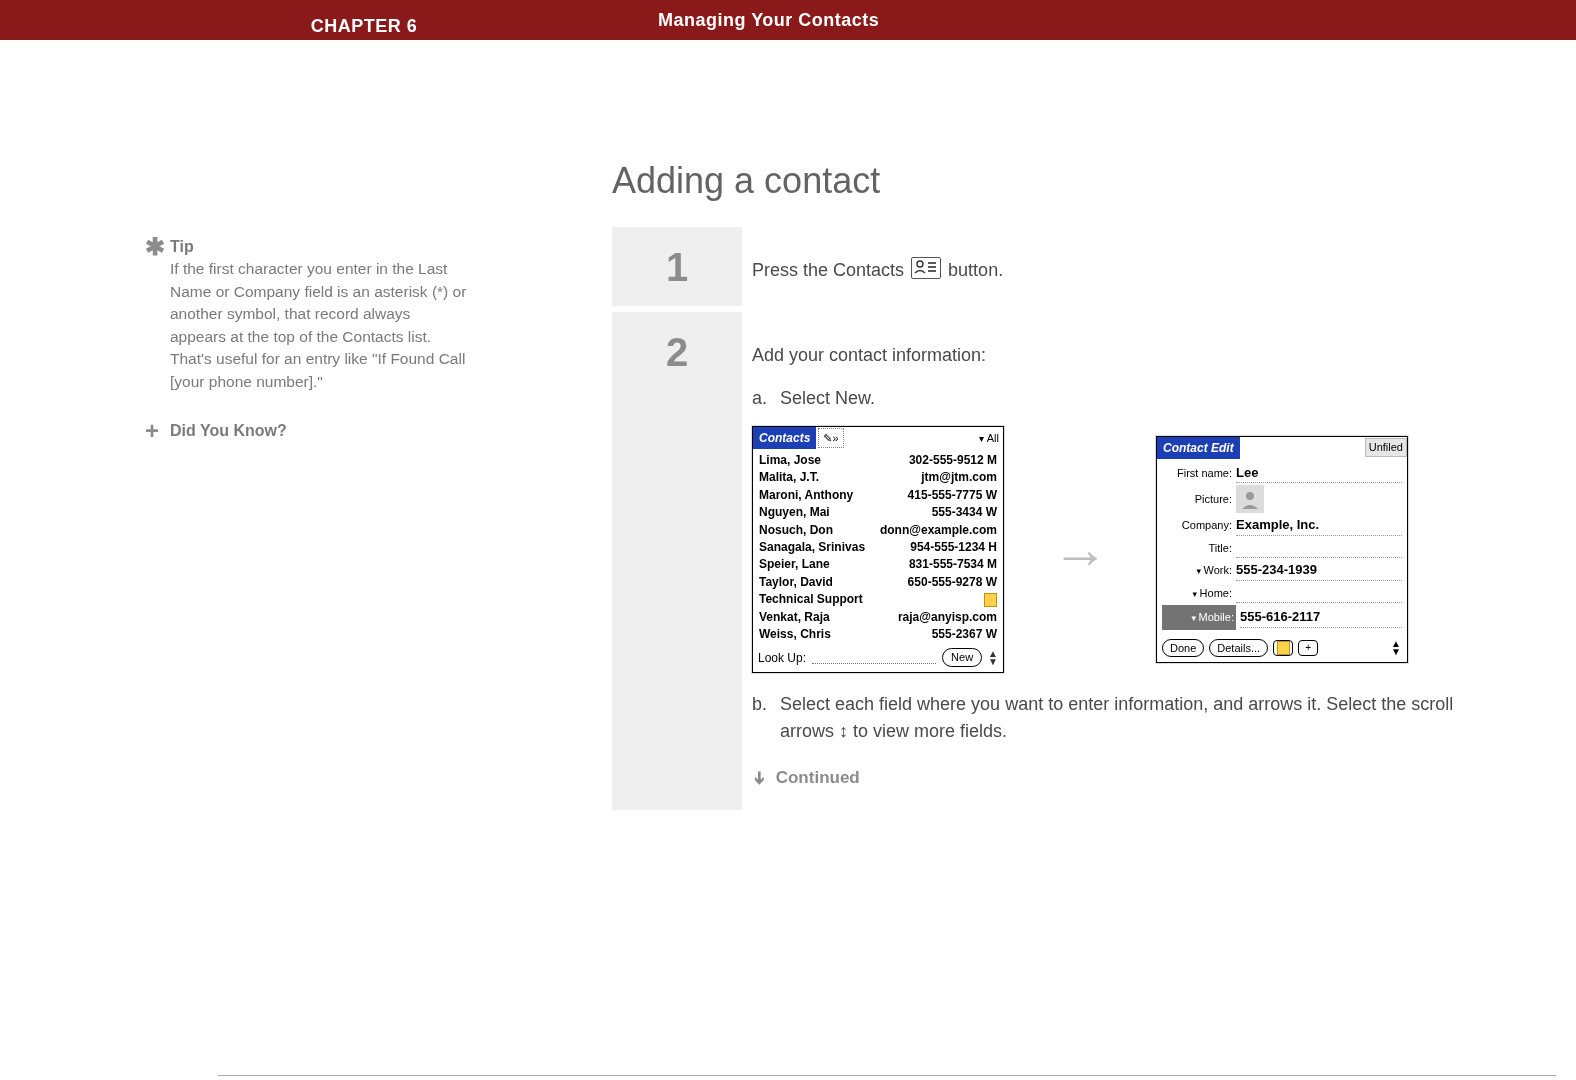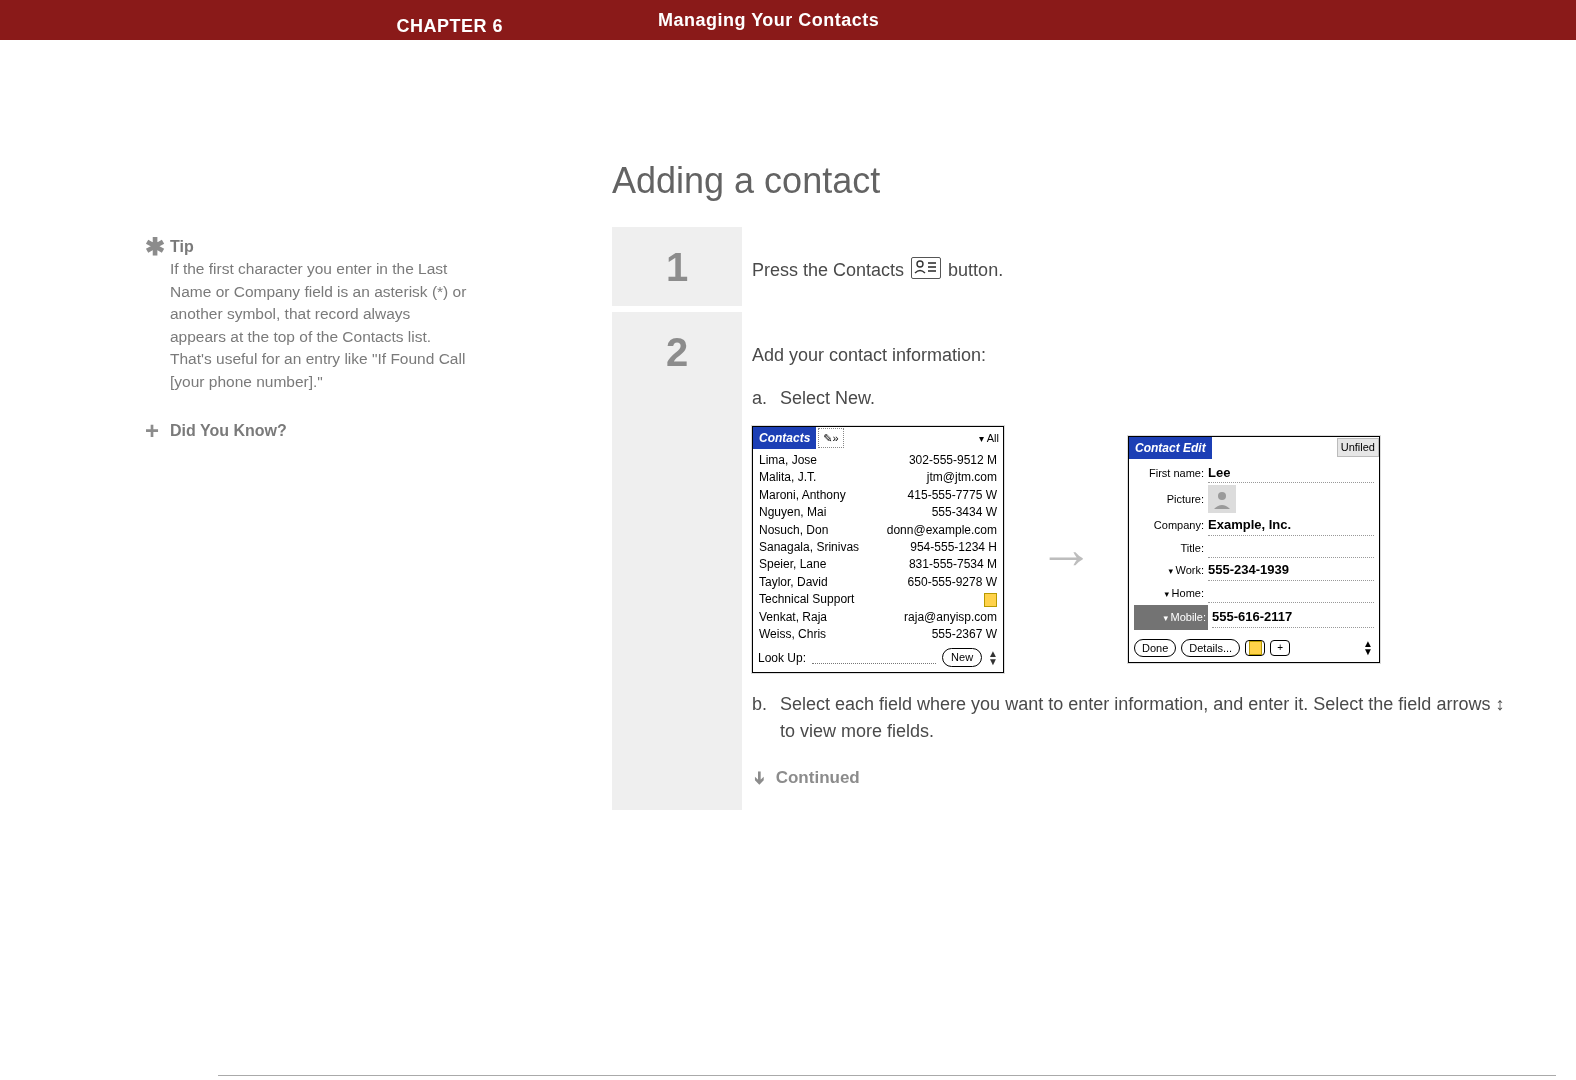--- a/index.html
+++ b/index.html
@@ -15,21 +15,21 @@
   .red-bar {
     background: #8a1a19;
     color: #ffffff;
     height: 40px;
     display: flex;
     align-items: center;
     font-weight: bold;
     letter-spacing: .5px;
     font-size: 18px;
   }
-  .red-bar .chap { width: 503px; text-align: right; padding-left: 225px; box-sizing: border-box; margin-top: 12px;}
+  .red-bar .chap { width: 503px; text-align: center; padding-left: 225px; box-sizing: border-box; margin-top: 12px;}
   .red-bar .title { flex: 1; text-align: left; padding-left: 155px;}
   .page {
     position: relative;
     width: 1576px;
     box-sizing: border-box;
     padding: 0;
   }
   .sidebar {
     position: absolute;
     left: 170px;
@@ -111,42 +111,42 @@
     right: 20px;
     border-top: 1px solid #aaa;
     padding-top: 8px;
     color: #8c8c8c;
     font-size: 17px;
     display: flex;
     justify-content: space-between;
   }
 
   
-  .shots { display:flex; align-items:center; gap:34px; margin: 14px 0 18px 0;}
+  .shots { display:flex; align-items:center; gap:48px; margin: 14px 0 18px 0;}
   .arrow-big { font-size:56px; color:#bdbdbd; font-weight:300;}
   .palm {
     width: 250px; border:1px solid #000; background:#fff;
     font-family: Arial, sans-serif; font-size:12px; color:#000;
     box-shadow: 0 0 0 1px #ddd;
   }
   .palm .titlebar {display:flex; align-items:center; background:#fff;}
   .palm .titlebar .t1 {
     background:#1c3fb5; color:#fff; font-weight:bold; font-style:italic;
     padding:2px 6px; font-size:12px;
   }
   .palm .titlebar .pen {
     border:1px dotted #888; padding:1px 4px; margin-left:2px; font-size:11px;
   }
   .palm .titlebar .spacer{flex:1;}
   .palm .titlebar .cat {
     font-size:11px; padding-right:4px;margin-left:24px;
   }
   .palm .titlebar .cat::before{content:"▾ "; font-size:10px;}
   .palm .rows { padding: 3px 6px 2px 6px; }
-  .palm .row { display:flex; justify-content:space-between; font-size:12px; line-height:1.45; white-space:nowrap;}
+  .palm .row { display:flex; justify-content:space-between; font-size:12px; line-height:1.45; white-space:nowrap;font-weight:bold;}
   .palm .row .n{ }
   .palm .row .v{ text-align:right;}
   .palm .lookup {
     display:flex; align-items:center; padding:3px 5px 5px 5px; gap:6px;
     border-top:0;
   }
   .palm .lookup .lu-label{font-size:12px;}
   .palm .lookup .dots{flex:1; border-bottom:1px dotted #777; height:11px;}
   .palm .lookup .newbtn{
     border:1px solid #000; border-radius:10px; padding:0 8px; font-size:11px;
@@ -355,21 +355,21 @@
                 <span class="sq">+</span>
                 <span class="sp"></span>
                 <span class="arrows">▲<br>▼</span>
               </div>
             </div>
 
           </div>
 
           <div class="sub">
             <span class="lt">b.</span>
-            <span>Select each field where you want to enter information, and enter it. Select the field arrows ↕ to view more fields.</span>
+            <span>Select each field where you want to enter information, and arrows it. Select the scroll arrows ↕ to view more fields.</span>
           </div>
 
           <div class="cont">
             <span class="arrow">➔</span>
             &nbsp;<span>Continued</span>
           </div>
         </div>
       </div>
 
     </div>

